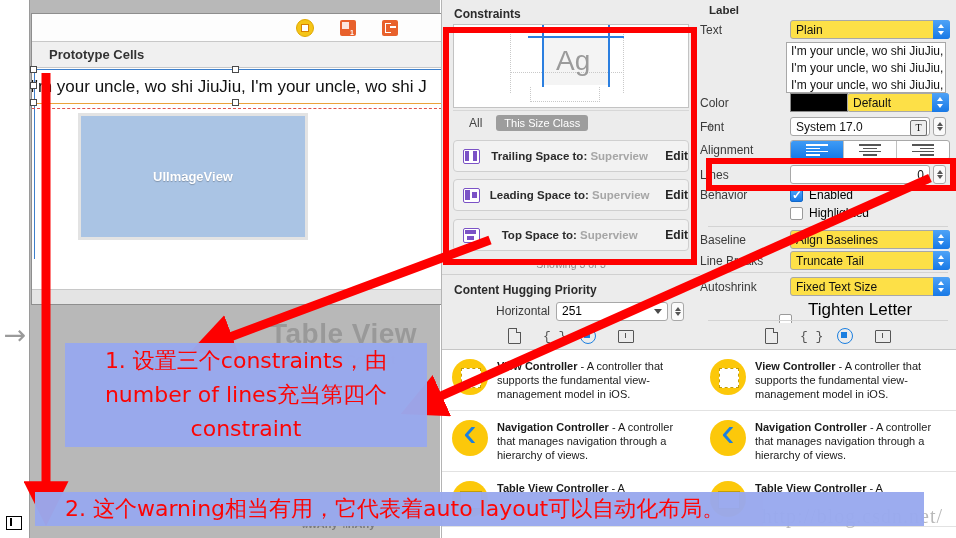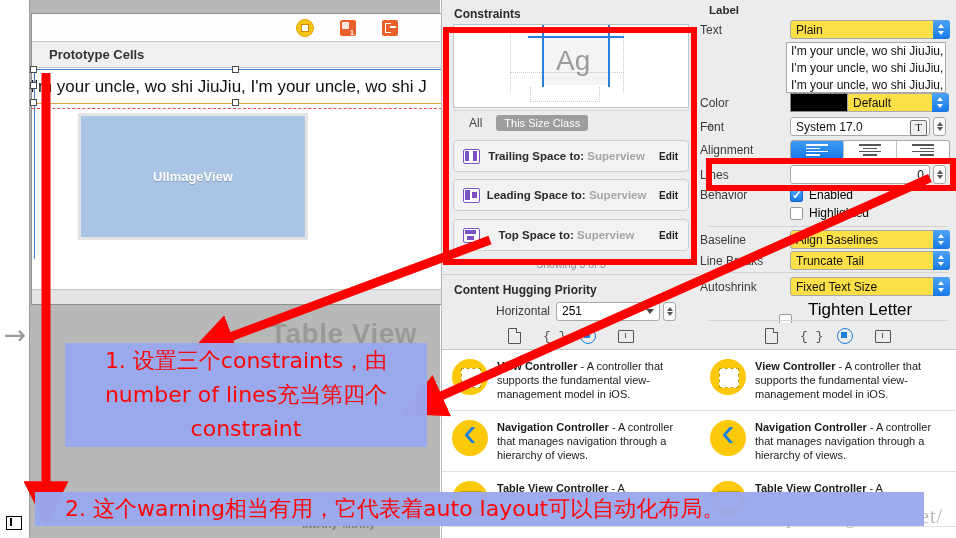--- a/index.html
+++ b/index.html
@@ -178,21 +178,21 @@
   }
   .constraint-row .cicon i {
     position: absolute; background: #7b52c6; display:block;
   }
   .constraint-row .ctext {
     flex: 1 1 auto; text-align: center; font-size: 11.5px; font-weight: bold;
     color: #2b2b2b; padding-right: 6px;
   }
   .constraint-row .ctext .sv { color: #a6a6a6; font-weight: bold; }
   .constraint-row .cedit {
-    font-size: 10px; font-weight: bold; color: #222; margin-right: 10px;
+    font-size: 12px; font-weight: bold; color: #222; 
   }
   #showing-count {
     position: absolute; left: 0; right: 0; top: 258px; text-align: center;
     font-size: 10.5px; color: #8c8c8c;
   }
   #hugging-divider {
     position: absolute; left: 0; right: 0; top: 274px; height: 1px; background: #d0d0d0;
   }
   #hugging-title {
     position: absolute; left: 12px; top: 283px;
@@ -477,21 +477,21 @@
       </span>
       <span class="cedit">Edit</span>
     </div>
 
     <div id="showing-count">Showing 3 of 3</div>
     <div id="hugging-divider"></div>
     <div id="hugging-title">Content Hugging Priority</div>
 
     <div id="hugging-row">
       <span class="lbl">Horizontal</span>
-      <span class="combo" style="width:104px;">
+      <span class="combo" style="width:112px;">
         <span>251</span>
         <span class="caret"></span>
       </span>
       <span class="stepper"></span>
     </div>
   </div>
 
   <div id="label-pane">
     <div id="label-title">Label</div>
 

